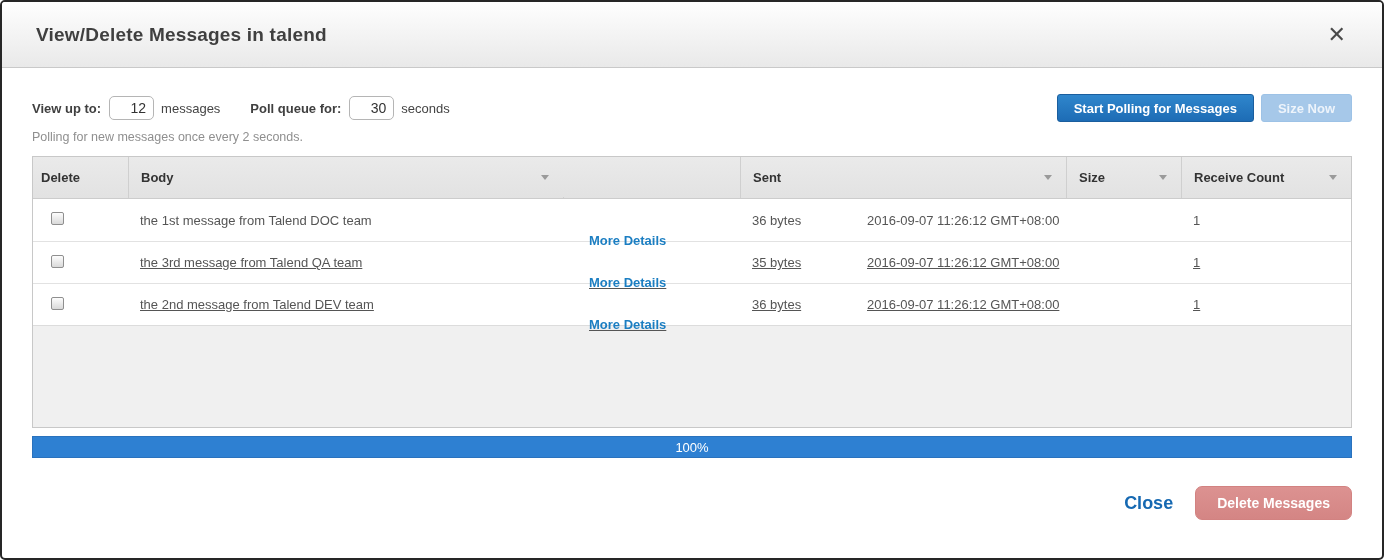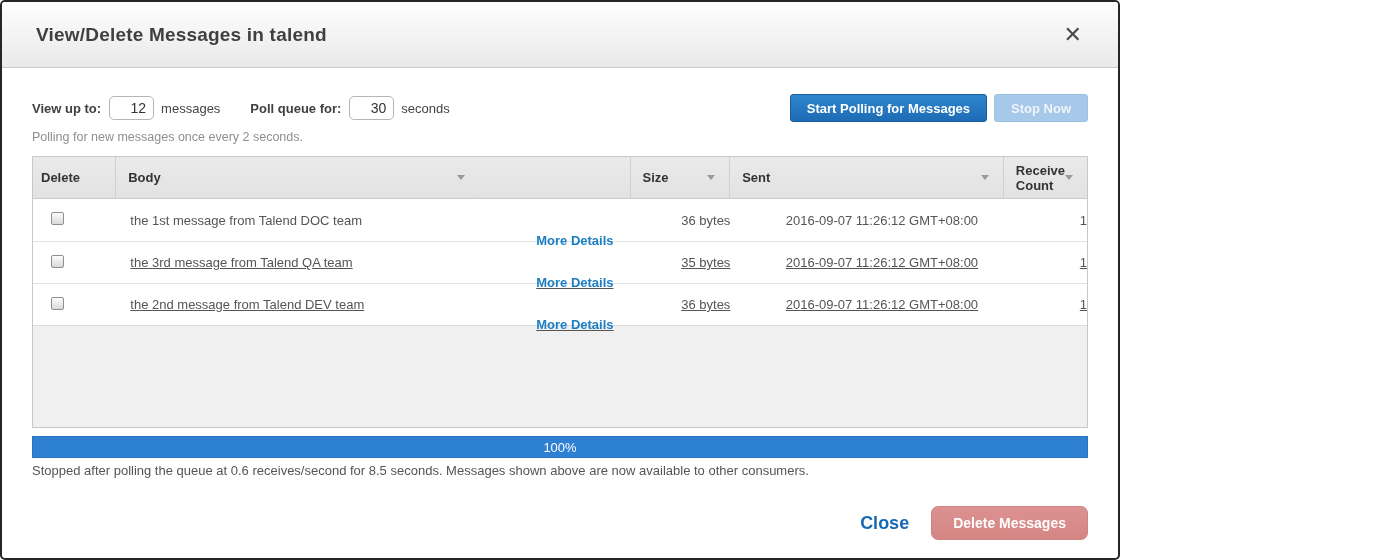--- a/index.html
+++ b/index.html
@@ -1,20 +1,20 @@
 <!DOCTYPE html>
 <html style="--accent-top: #2f86cc; --accent-bottom: #1d6cb5; --disabled-blue: #a6c8e9; --link-blue: #1b7ec2; --progress-blue: #2e80d2; --delete-red-top: #dc9291; --delete-red-bottom: #d48584;"><head>
 <meta charset="utf-8">
 <style>
   * { box-sizing: border-box; }
   html, body { margin: 0; padding: 0; background: #fff; }
   body { font-family: "Liberation Sans", "DejaVu Sans", sans-serif; }
 
   .window {
-    width: 1120px; height: 560px;
+    width: 1384px; height: 560px;
     border: 2px solid #262626; border-radius: 5px;
     background: #fff; overflow: hidden; position: relative;
   }
 
   
   .titlebar {
     height: 66px;
     background: linear-gradient(#fefefe, #e9e9e9);
     border-bottom: 1px solid #c9c9c9;
     display: flex; align-items: center; justify-content: space-between;
@@ -152,44 +152,44 @@
         <span class="ctl-label">View up to:</span>
         <input class="num-input" type="text" value="12" style="">
         <span class="ctl-unit">messages</span>
         <span class="ctl-gap"></span>
         <span class="ctl-label">Poll queue for:</span>
         <input class="num-input" type="text" value="30" style="">
         <span class="ctl-unit">seconds</span>
       </div>
       <div class="controls-right">
         <button class="btn btn-primary">Start Polling for Messages</button>
-        <button class="btn btn-disabled-blue">Stop Now</button>
+        <button class="btn btn-disabled-blue">Size Now</button>
       </div>
     </div>
 
     <div class="polling-note">Polling for new messages once every 2 seconds.</div>
 
     <div class="msg-table">
       <div class="thead">
         <div class="th col-delete">
           <span>Delete</span>
         </div>
         <div class="th col-body">
           <span>Body</span>
           <span class="sort-arrow"></span>
         </div>
         <div class="th col-blank">
           <span></span>
         </div>
+        <div class="th col-sent">
+          <span>Sent</span>
+          <span class="sort-arrow"></span>
+        </div>
         <div class="th col-size">
           <span>Size</span>
-          <span class="sort-arrow"></span>
-        </div>
-        <div class="th col-sent">
-          <span>Sent</span>
           <span class="sort-arrow"></span>
         </div>
         <div class="th col-count">
           <span>Receive Count</span>
           <span class="sort-arrow"></span>
         </div>
       </div>
 
       <div id="table-body">
   <div class="row">
@@ -234,21 +234,20 @@
 
       <div class="filler"></div>
     </div>
 
     <div class="progress-wrap">
       <div class="progress-fill" id="progress-fill" style="width: 100%;">
         <span>100%</span>
       </div>
     </div>
 
-    <div class="status-line">Stopped after polling the queue at 0.6 receives/second for 8.5 seconds. Messages shown above are now available to other consumers.</div>
 
     <div class="footer">
       <a class="close-link">Close</a>
       <button class="btn-delete">Delete Messages</button>
     </div>
 
   </div>
 </div>
 
 </body></html>

